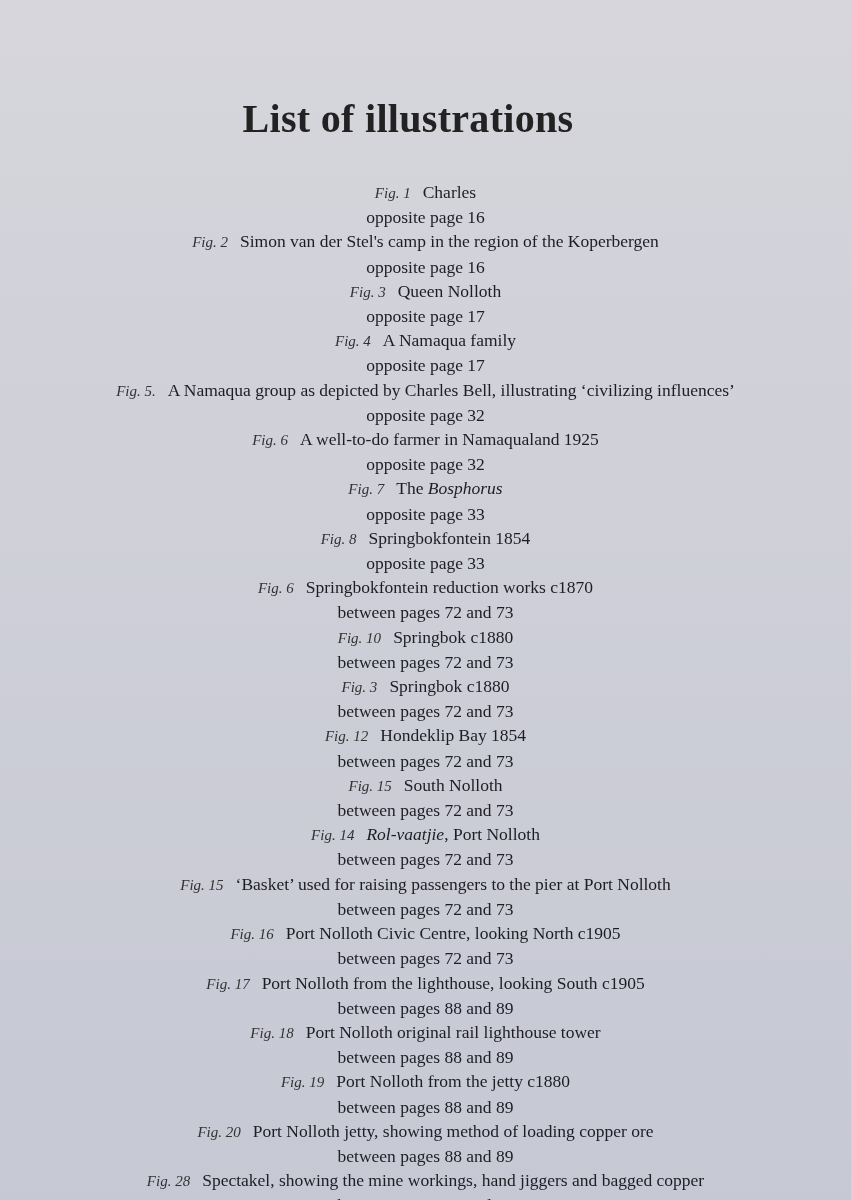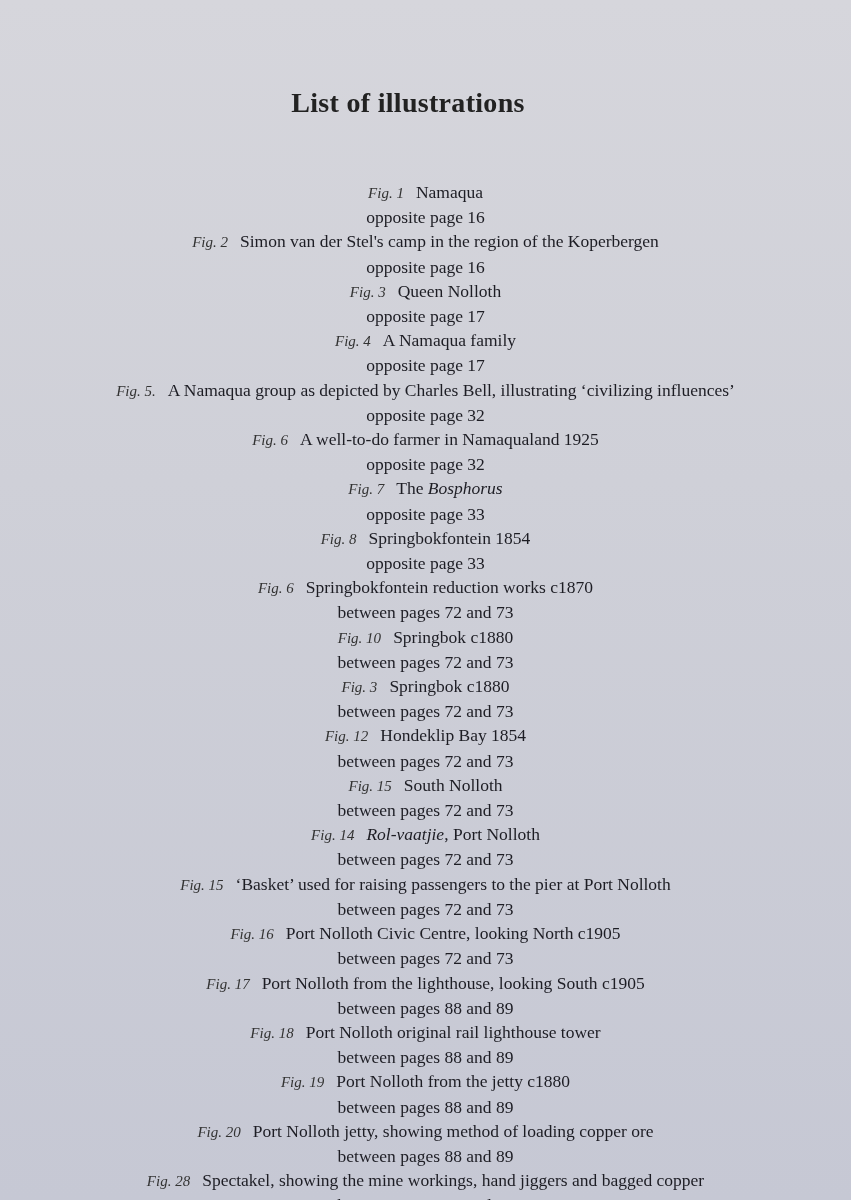--- a/index.html
+++ b/index.html
@@ -1,31 +1,31 @@
 <!DOCTYPE html>
 <html><head>
 <meta charset="utf-8">
 <style>
   html,body{margin:0;padding:0;}
   body{width:851px;height:1200px;overflow:hidden;background:#c9c9d0;font-family:"Liberation Serif","DejaVu Serif",serif;color:#1d1d24;}
   .page{position:relative;width:851px;height:1200px;background:linear-gradient(180deg,#d6d6dc 0%,#cfd0d8 40%,#c6c8d4 100%);}
-  .title{position:absolute;top:68px;left:0;width:816px;text-align:center;font-size:28px;letter-spacing:0.3px;color:#222;}
+  .title{position:absolute;top:68px;left:0;width:816px;text-align:center;font-size:40px;letter-spacing:0.3px;color:#222;}
   .list{position:absolute;top:180px;left:0;width:851px;}
   .entry{text-align:center;font-size:17.5px;line-height:24.2px;}
   .fig{font-size:15px;color:#333;font-style:italic;}
   .cap{margin-left:12px;}
   .pg{display:block;}
 </style>
 </head>
 <body>
 
 <div class="page">
   <h1 class="title">List of illustrations</h1>
   <div class="list" id="list">
-      <div class="entry"><span class="fig">Fig. 1</span><span class="cap">Namaqua</span><span class="pg">opposite page 16</span></div>
+      <div class="entry"><span class="fig">Fig. 1</span><span class="cap">Charles</span><span class="pg">opposite page 16</span></div>
       <div class="entry"><span class="fig">Fig. 2</span><span class="cap">Simon van der Stel's camp in the region of the Koperbergen</span><span class="pg">opposite page 16</span></div>
       <div class="entry"><span class="fig">Fig. 3</span><span class="cap">Queen Nolloth</span><span class="pg">opposite page 17</span></div>
       <div class="entry"><span class="fig">Fig. 4</span><span class="cap">A Namaqua family</span><span class="pg">opposite page 17</span></div>
       <div class="entry"><span class="fig">Fig. 5.</span><span class="cap">A Namaqua group as depicted by Charles Bell, illustrating ‘civilizing influences’</span><span class="pg">opposite page 32</span></div>
       <div class="entry"><span class="fig">Fig. 6</span><span class="cap">A well-to-do farmer in Namaqualand 1925</span><span class="pg">opposite page 32</span></div>
       <div class="entry"><span class="fig">Fig. 7</span><span class="cap">The <i>Bosphorus</i></span><span class="pg">opposite page 33</span></div>
       <div class="entry"><span class="fig">Fig. 8</span><span class="cap">Springbokfontein 1854</span><span class="pg">opposite page 33</span></div>
       <div class="entry"><span class="fig">Fig. 6</span><span class="cap">Springbokfontein reduction works c1870</span><span class="pg">between pages 72 and 73</span></div>
       <div class="entry"><span class="fig">Fig. 10</span><span class="cap">Springbok c1880</span><span class="pg">between pages 72 and 73</span></div>
       <div class="entry"><span class="fig">Fig. 3</span><span class="cap">Springbok c1880</span><span class="pg">between pages 72 and 73</span></div>

